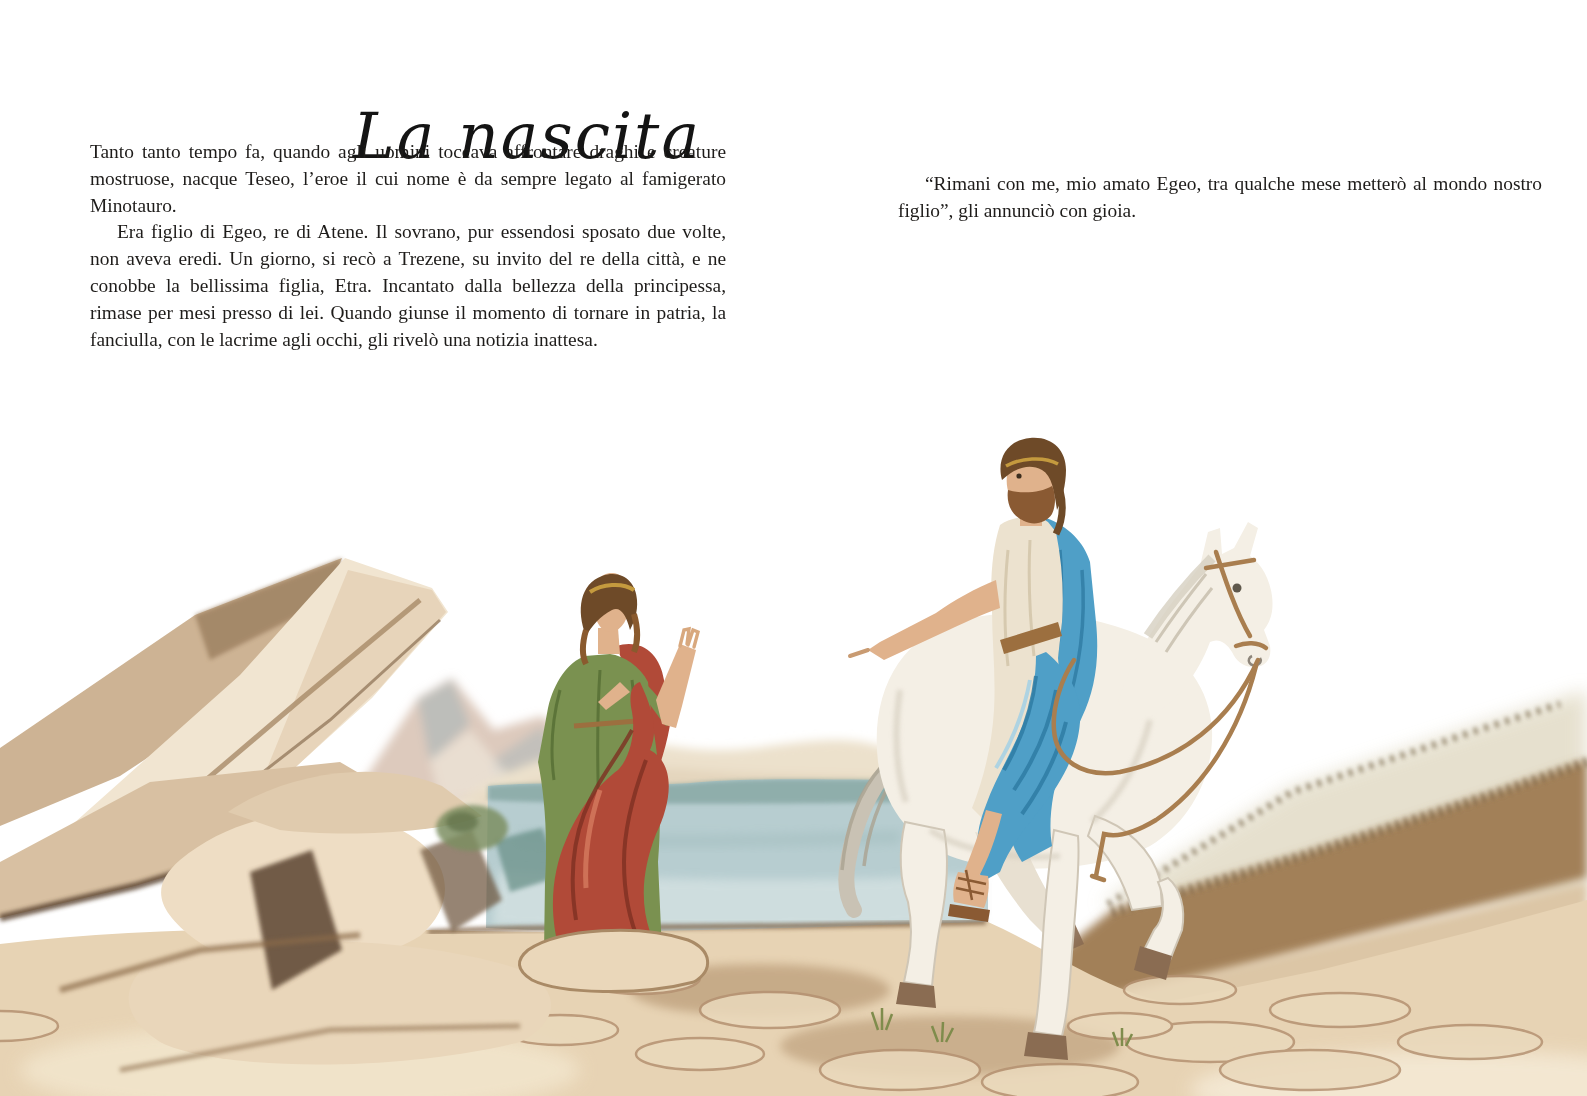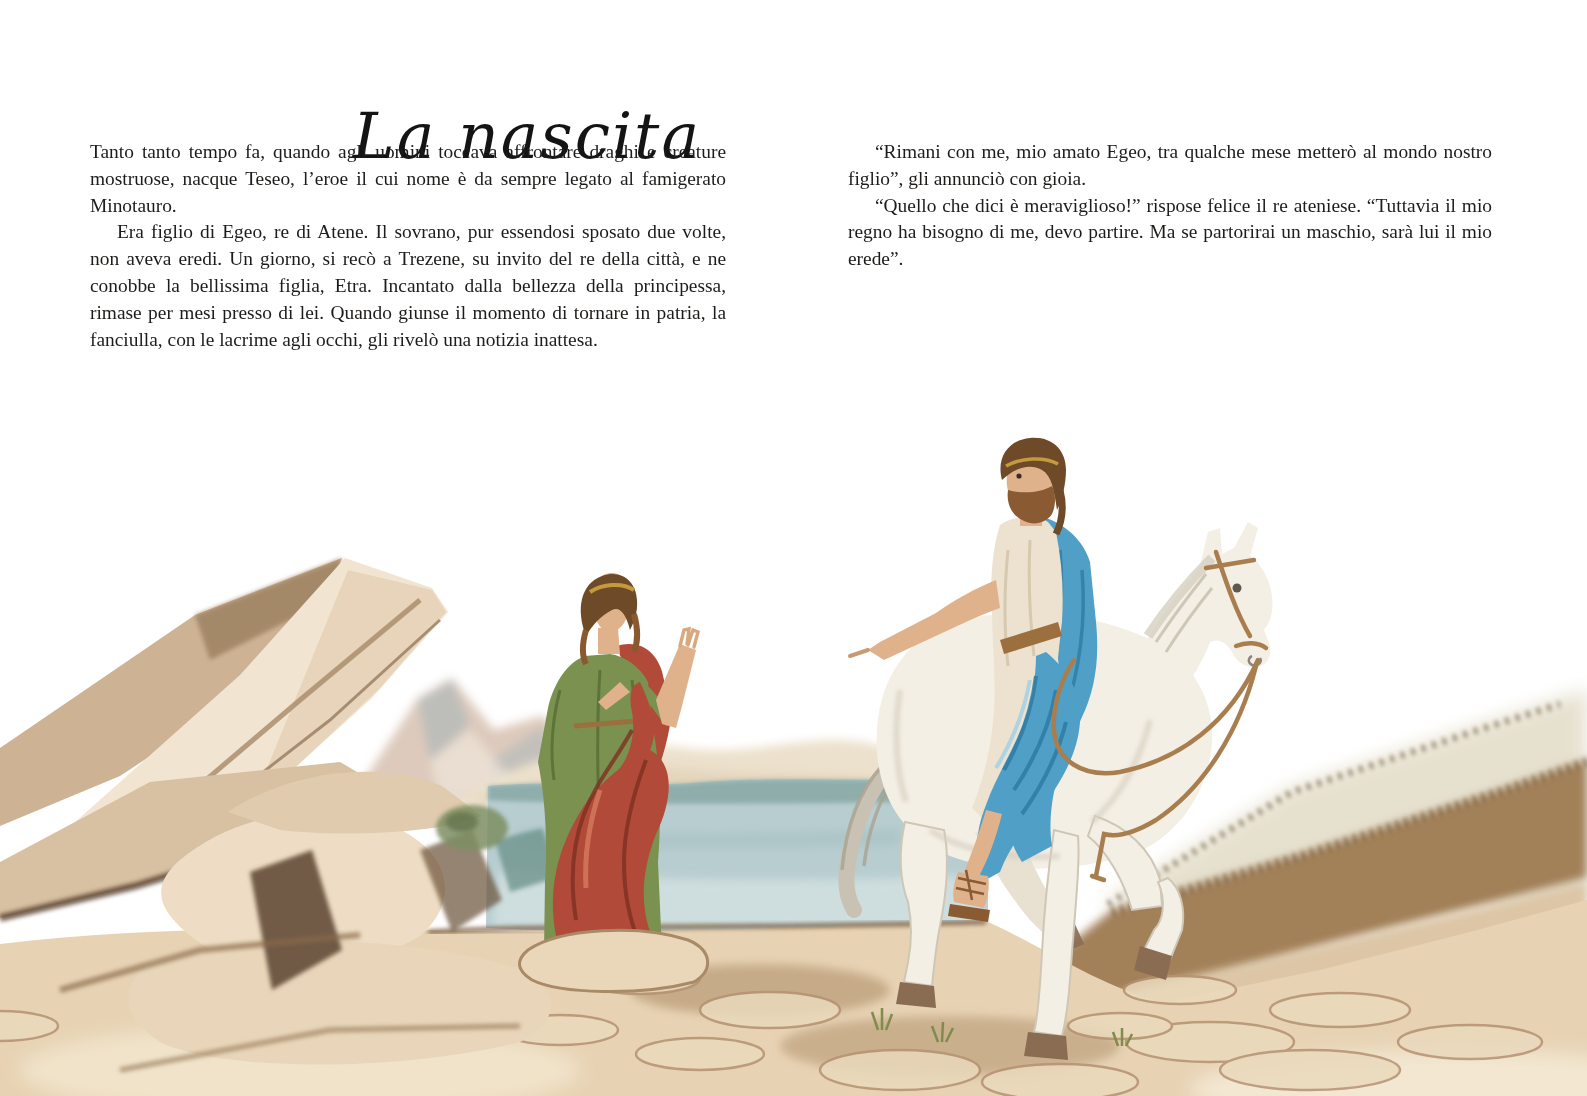--- a/index.html
+++ b/index.html
@@ -15,39 +15,38 @@
     font-family:"DejaVu Serif", serif;
     font-style:italic;font-weight:400;
     font-size:63px;letter-spacing:2px;color:#141414;
   }
   .text-col{
     position:absolute;top:139px;
     font-size:19.4px;line-height:26.8px;
     text-align:justify;
   }
   .col-left{left:90px;width:636px;}
-  .col-right{left:848px;width:644px;}
+  .col-right{left:898px;width:644px;margin-top:32px;}
   .text-col p{margin:0;text-indent:27px;}
   .text-col p.first{text-indent:0;}
   .illustration{position:absolute;left:0;top:430px;width:1587px;height:666px;}
   svg{display:block;}
 </style>
 </head>
 <body>
 
 <h1 class="chapter-title">La nascita</h1>
 
 <div class="text-col col-left">
   <p class="first">Tanto tanto tempo fa, quando agli uomini toccava affrontare draghi e creature mostruose, nacque Teseo, l’eroe il cui nome è da sempre legato al famigerato Minotauro.</p>
   <p>Era figlio di Egeo, re di Atene. Il sovrano, pur essendosi sposato due volte, non aveva eredi. Un giorno, si recò a Trezene, su invito del re della città, e ne conobbe la bellissima figlia, Etra. Incantato dalla bellezza della principessa, rimase per mesi presso di lei. Quando giunse il momento di tornare in patria, la fanciulla, con le lacrime agli occhi, gli rivelò una notizia inattesa.</p>
 </div>
 
 <div class="text-col col-right">
   <p>“Rimani con me, mio amato Egeo, tra qualche mese metterò al mondo nostro figlio”, gli annunciò con gioia.</p>
-  <p>“Quello che dici è meraviglioso!” rispose felice il re ateniese. “Tuttavia il mio regno ha bisogno di me, devo partire. Ma se partorirai un maschio, sarà lui il mio erede”.</p>
 </div>
 
 <div class="illustration">
 <svg viewBox="0 0 1587 666" width="1587" height="666" role="img" aria-label="Acquerello: Egeo su un cavallo bianco indica Etra, in veste verde e manto rosso, tra rocce presso un lago">
   <defs>
     <filter id="soft" x="-20%" y="-20%" width="140%" height="140%">
           <feGaussianBlur stdDeviation="2.2"></feGaussianBlur>
         </filter>
     <filter id="soft2" x="-30%" y="-30%" width="160%" height="160%">
           <feGaussianBlur stdDeviation="5"></feGaussianBlur>

